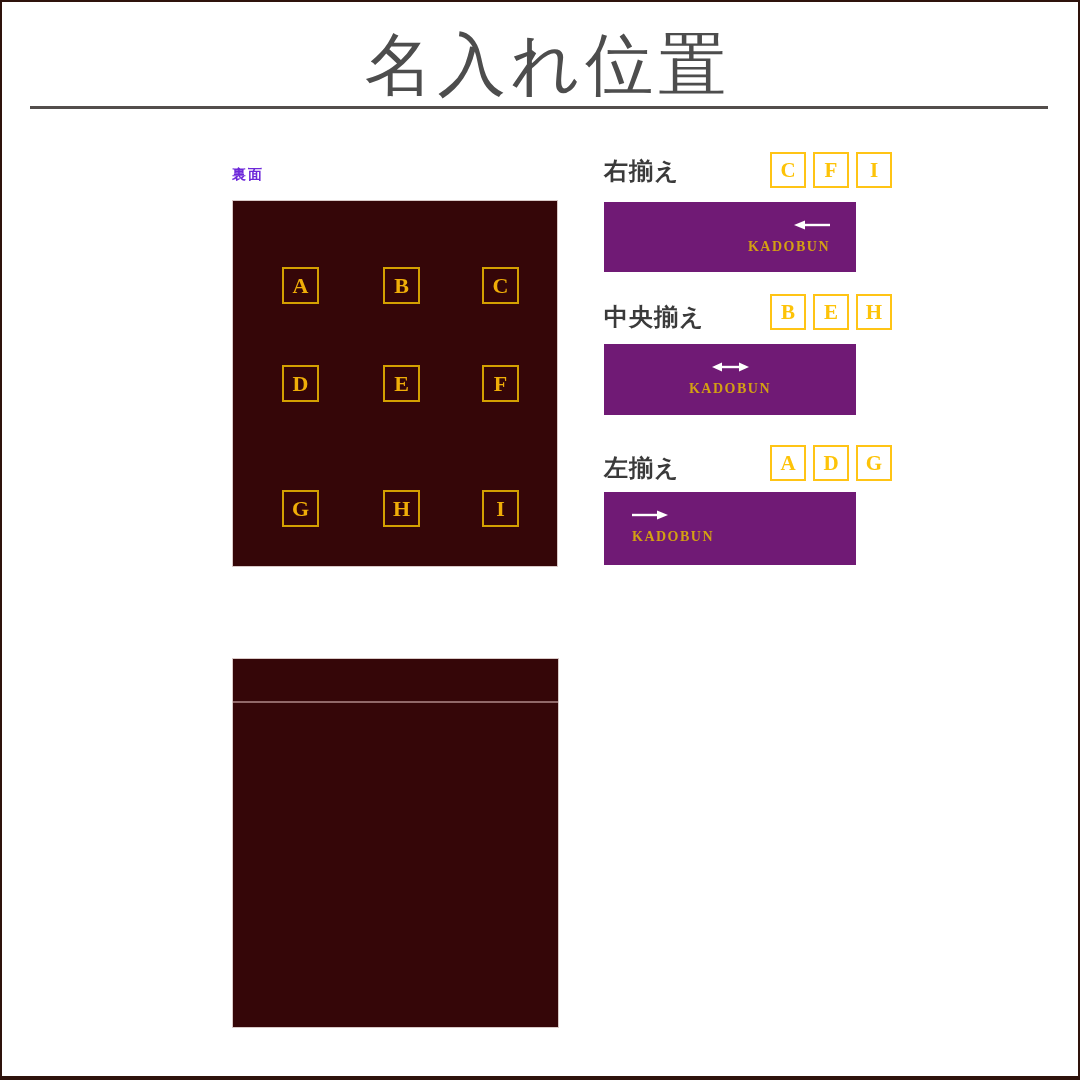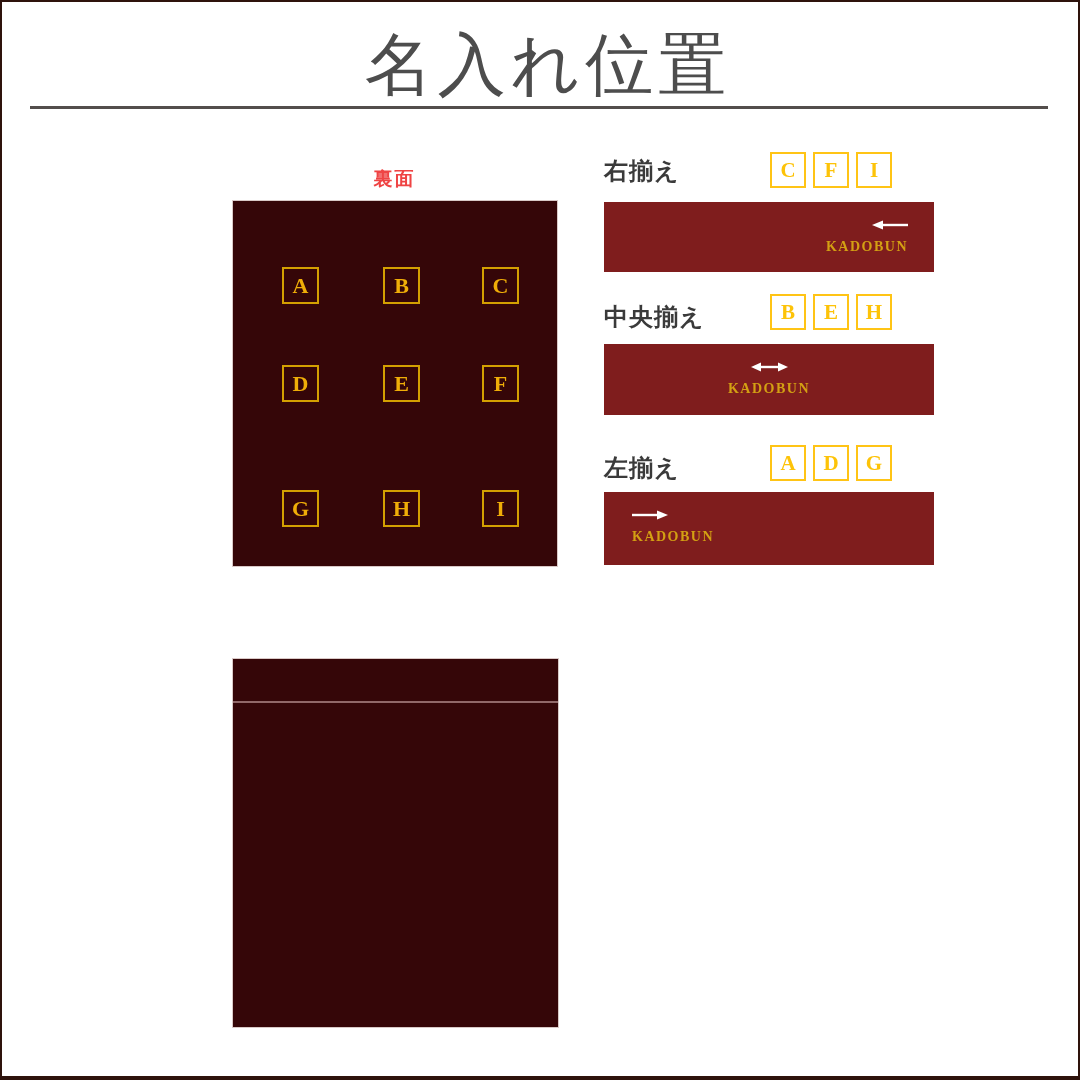--- a/index.html
+++ b/index.html
@@ -13,22 +13,22 @@
   .title {
     position:absolute; top:18px; left:8px; width:100%;
     text-align:center; font-size:68px; font-weight:400;
     color:#4d4d4d; letter-spacing:5px;
   }
   .divider {
     position:absolute; top:104px; left:28px; width:1018px; height:3px;
     background:#534e4c;
   }
   .section-label {
-    position:absolute; font-size:19px; font-weight:700; color:#ef4444;
-    text-align:center; letter-spacing:2px;
+    position:absolute; font-size:14px; font-weight:700; color:#6d28d9;
+    text-align:left; letter-spacing:2px;
   }
   .back-label  { top:164px; left:230px; width:325px; }
   .front-label { top:614px; left:230px; width:326px; }
 
   .panel {
     position:absolute; background:#350608; border:1px solid #d9c9c7;
   }
   .back-panel  { top:198px; left:230px; width:326px; height:367px; }
   .front-panel { top:656px; left:230px; width:327px; height:370px; }
   .flap-line {
@@ -54,21 +54,21 @@
   .badges { position:absolute; left:768px; display:flex; gap:7px; }
   .bd0 { top:150px; } .bd1 { top:292px; } .bd2 { top:443px; }
   .badge {
     width:36px; height:36px; background:#ffffff;
     border:2px solid #ffc415; display:flex; align-items:center; justify-content:center;
     font-family:"Liberation Serif","DejaVu Serif",serif; font-weight:700;
     font-size:21px; color:#fdc308;
   }
 
   .banner {
-    position:absolute; left:602px; width:330px; background:#7f1d1d;
+    position:absolute; left:602px; width:252px; background:#701a75;
     display:flex; flex-direction:column; gap:8px; padding-top:17px;
   }
   .bn0 { top:200px; height:70px; align-items:flex-end;   padding-right:26px; }
   .bn1 { top:342px; height:71px; align-items:center; }
   .bn2 { top:490px; height:73px; align-items:flex-start; padding-left:28px; }
 
   .brand {
     font-family:"Liberation Serif","DejaVu Serif",serif; font-weight:700;
     font-size:14px; letter-spacing:1.5px; color:#d3a013;
   }

